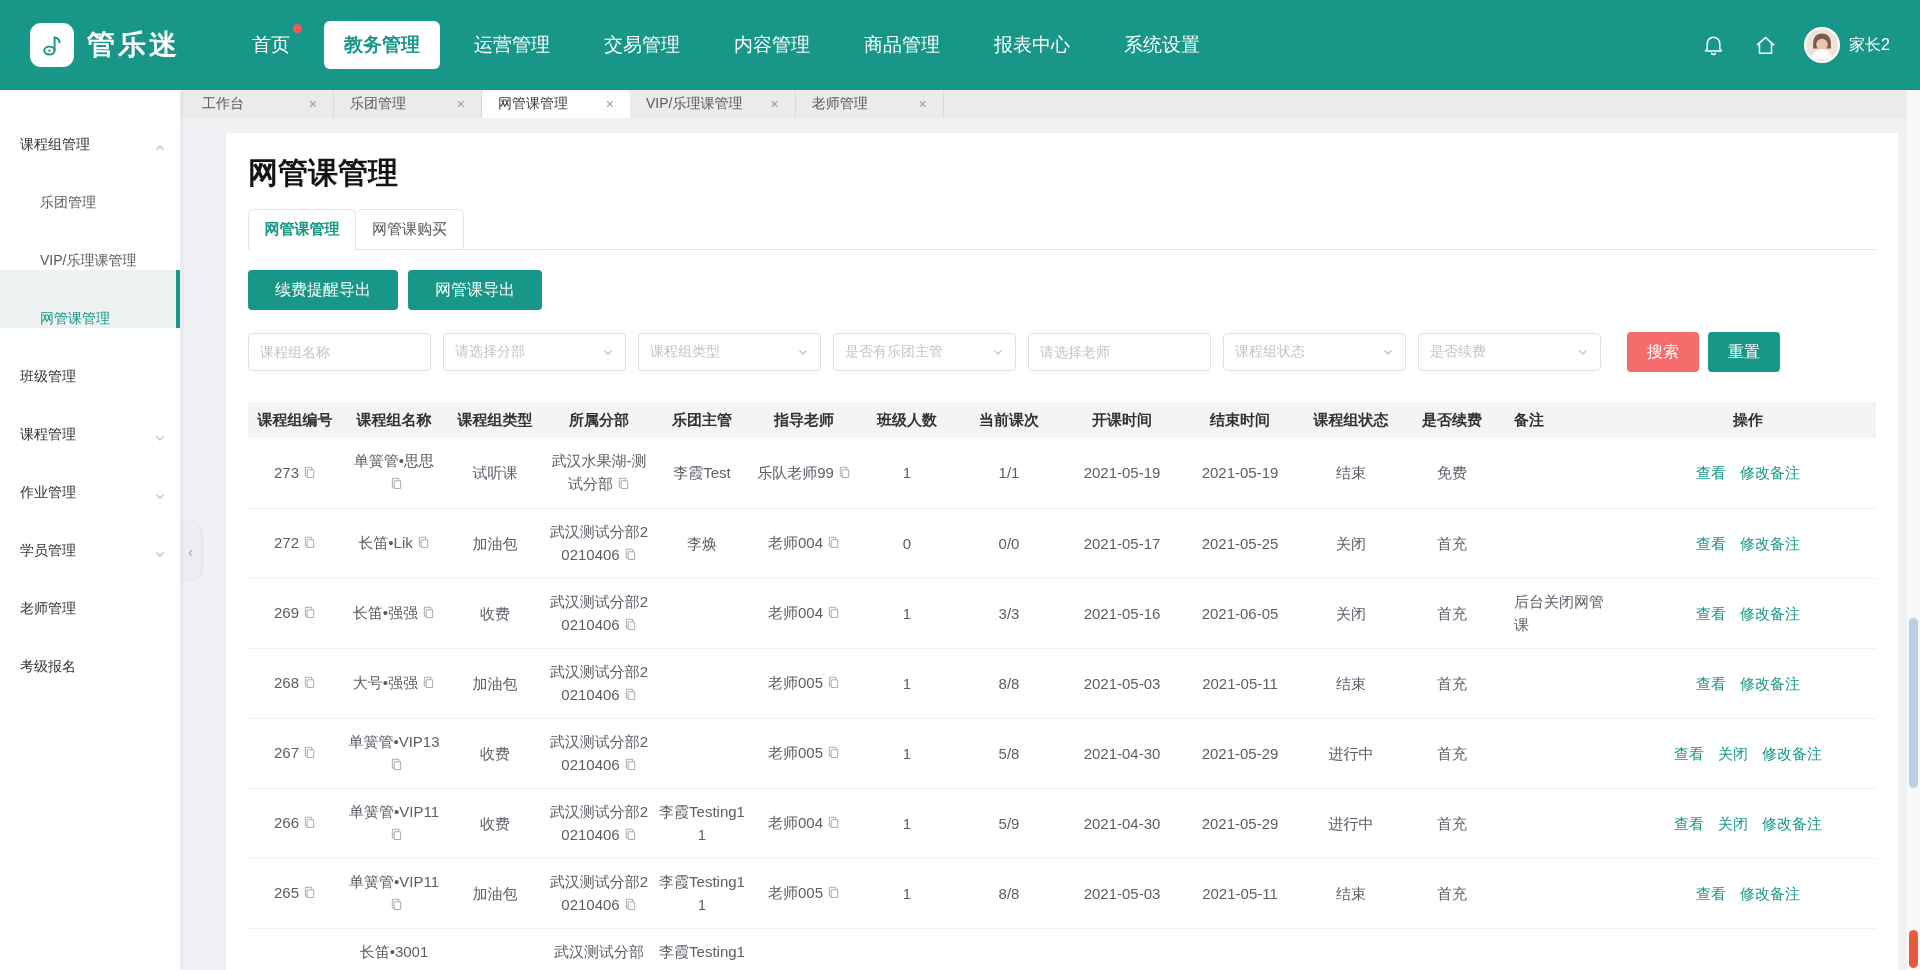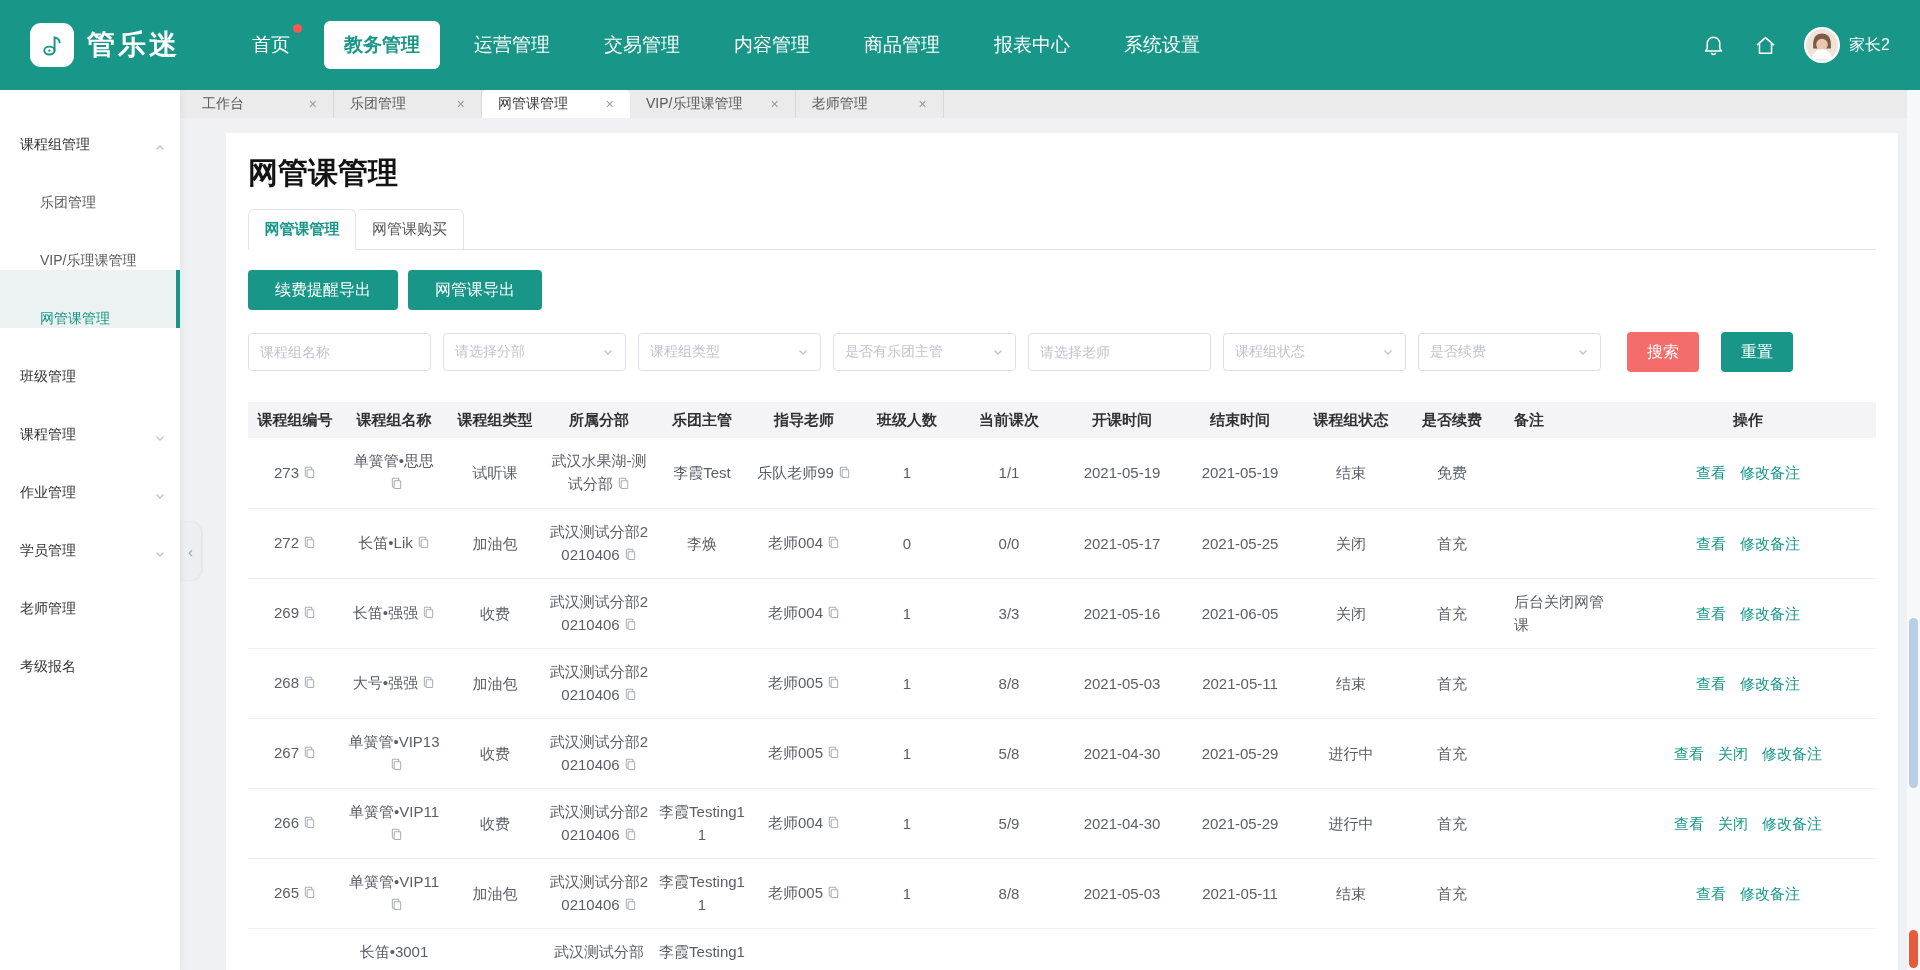--- a/index.html
+++ b/index.html
@@ -50,21 +50,21 @@
   .btn-row { margin-top:20px; display:flex; gap:10px; }
   .btn-teal { background:#189688; color:#fff; font-size:16px; height:40px; padding:0 27px; border:none; border-radius:4px; display:flex; align-items:center; cursor:pointer; }
 
   .filters { margin-top:22px; display:flex; align-items:center; }
   .filter { width:183px; height:38px; border:1px solid #dcdfe6; border-radius:4px; display:flex; align-items:center; padding:0 11px; margin-right:12px; background:#fff; }
   .filter input { border:none; outline:none; width:100%; font-size:14px; color:#333; background:transparent; font-family:inherit; }
   .filter input::placeholder { color:#bfc4ce; }
   .filter .ph { color:#bfc4ce; font-size:14px; flex:1; white-space:nowrap; overflow:hidden; }
   .sel-chev { display:flex; align-items:center; margin-left:4px; }
   .btn-search { background:#f56c6c; color:#fff; font-size:16px; height:40px; padding:0 20px; border:none; border-radius:4px; margin-left:14px; cursor:pointer; }
-  .btn-reset { background:#189688; color:#fff; font-size:16px; height:40px; padding:0 20px; border:none; border-radius:4px; margin-left:22px; cursor:pointer; }
+  .btn-reset { background:#189688; color:#fff; font-size:16px; height:40px; padding:0 20px; border:none; border-radius:4px; margin-left:9px; cursor:pointer; }
 
   .table-wrap { margin-top:30px; }
   table { width:100%; border-collapse:collapse; table-layout:fixed; }
   thead th { background:#f4f4f6; height:36px; font-size:15px; color:#303133; font-weight:bold; text-align:center; padding:0 4px; }
   tbody td { height:70px; text-align:center; font-size:15px; color:#5a5e66; border-bottom:1px solid #f0f0f0; padding:6px 4px; line-height:23px; word-break:break-all; }
   th.left, td.left { text-align:left; padding-left:14px; }
   tr.partial td { vertical-align:top; padding-top:11px; border-bottom:none; }
   .copy-ic { display:inline-block; vertical-align:-1px; margin-left:4px; }
   .link { color:#189688; margin:0 7px; cursor:pointer; white-space:nowrap; }
 

